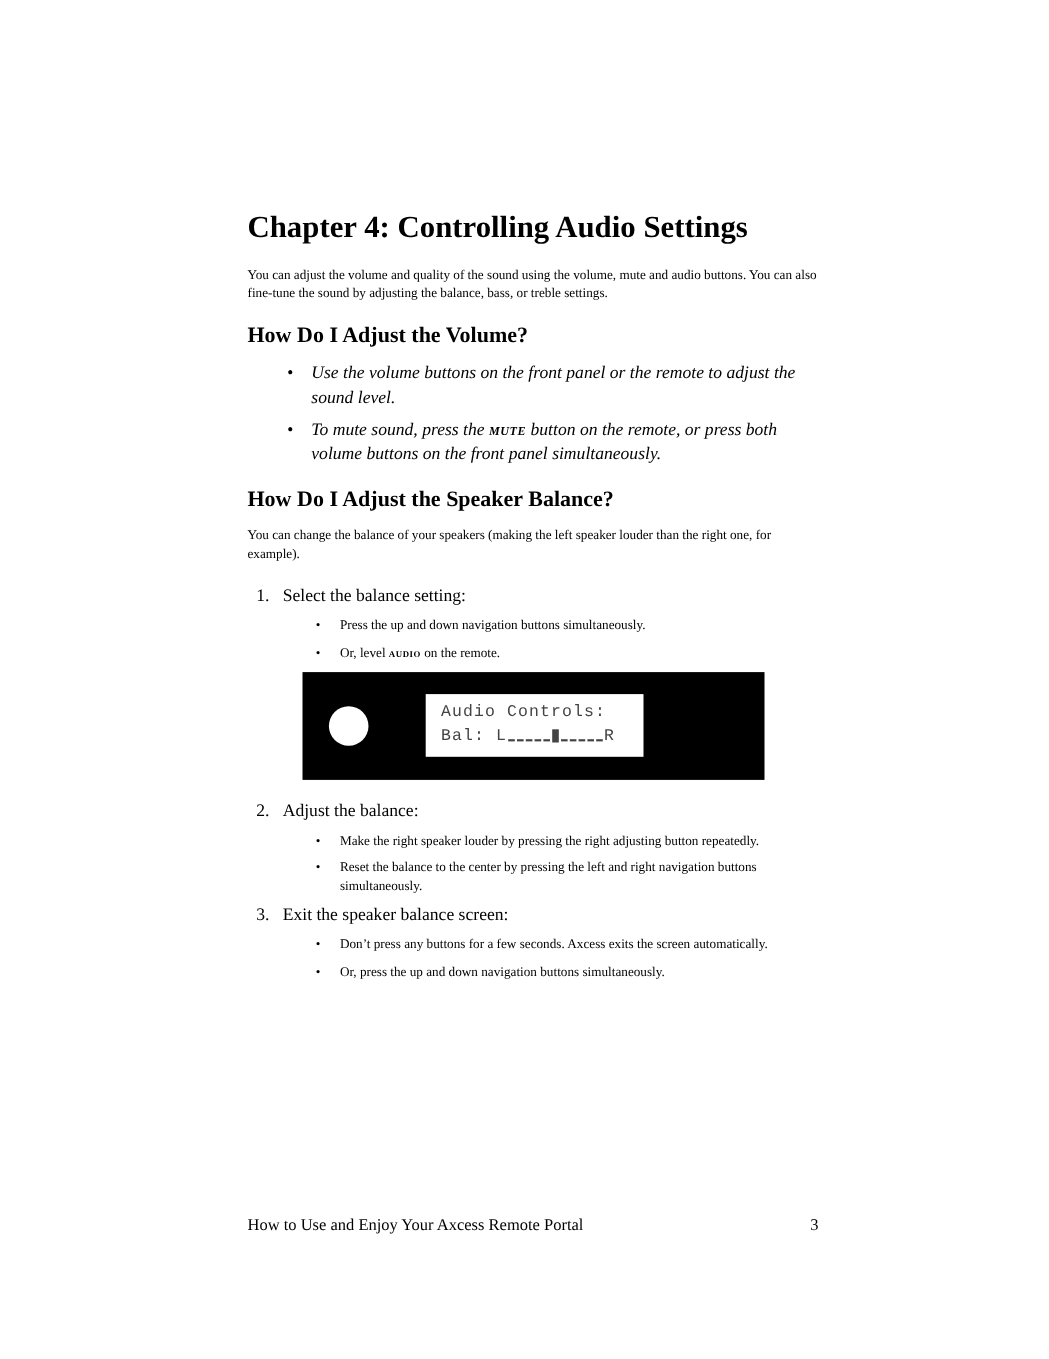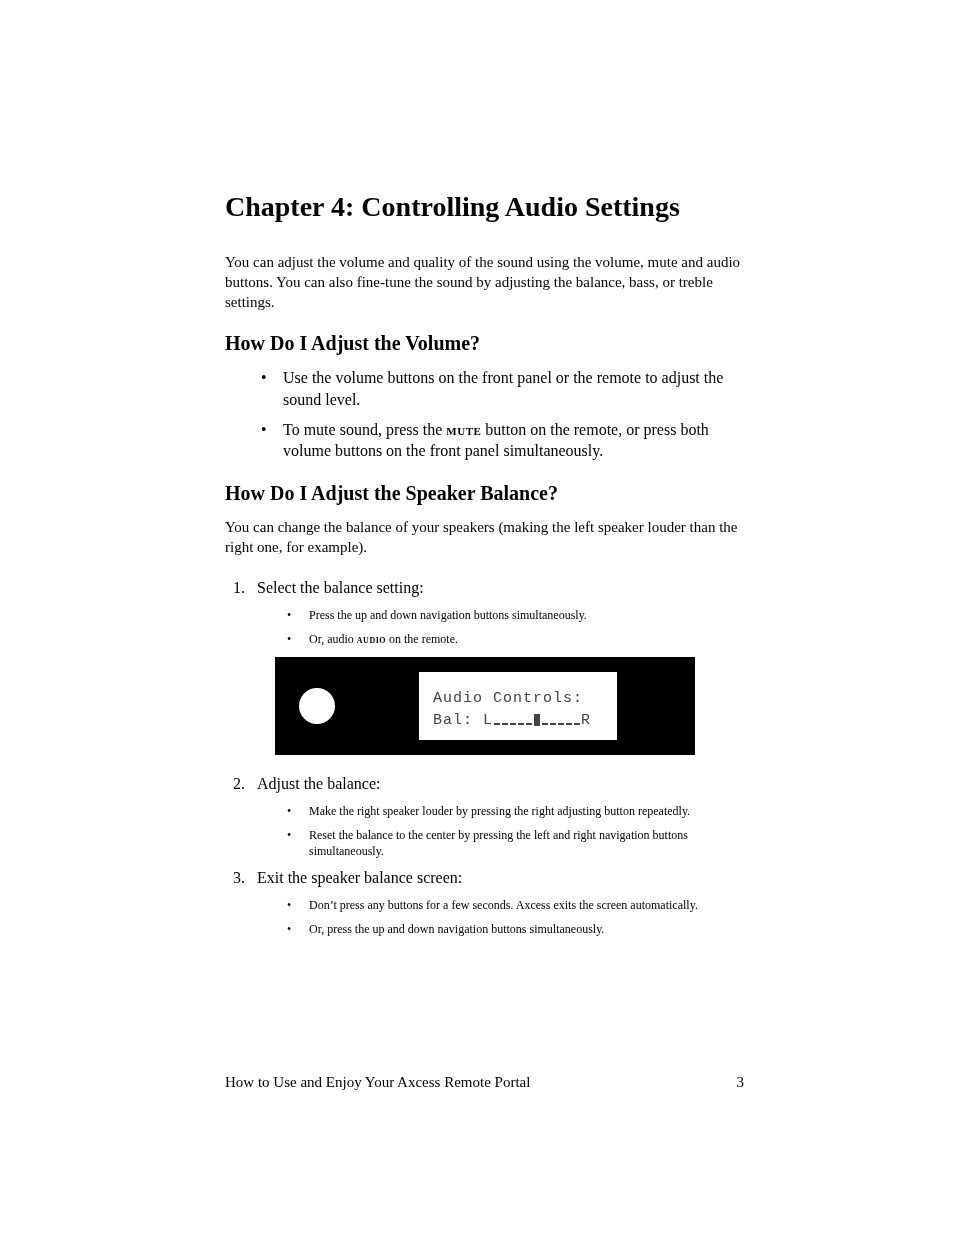--- a/index.html
+++ b/index.html
@@ -15,37 +15,38 @@
   .page {
     position: relative;
     width: 954px;
     height: 1235px;
     box-sizing: border-box;
     padding: 190px 210px 0 225px;
   }
   h1.chapter-title {
     font-size: 28px;
     font-weight: 700;
-    margin: 0 0 28px 0;
+    margin: 0 0 18px 0;
     line-height: 1.2;
   }
   p.body {
-    font-size: 15px;
+    font-size: 12px;
     line-height: 1.35;
     margin: 0 0 20px 0;
   }
   h2.section-heading {
     font-size: 20px;
     font-weight: 700;
     margin: 20px 0 12px 0;
   }
   ul.bullets {
     margin: 0 0 18px 0;
     padding: 0 0 0 58px;
     list-style: none;
+    font-style: italic;
   }
   ul.bullets > li {
     position: relative;
     font-size: 16px;
     line-height: 1.35;
     margin-bottom: 8px;
     padding-left: 0;
   }
   ul.bullets > li::before {
     content: "•";
@@ -98,22 +99,22 @@
   .lcd-dot {
     width: 36px;
     height: 36px;
     border-radius: 50%;
     background: #fff;
     margin-left: 24px;
     flex: 0 0 auto;
   }
   .lcd-screen {
     background: #fff;
-    margin-left: 84px;
-    padding: 16px 14px 8px 14px;
+    margin-left: 52px;
+    padding: 6px 14px 8px 14px;
     font-family: "Courier New", monospace;
     font-size: 15px;
     letter-spacing: 1px;
     line-height: 1.45;
     flex: 0 0 auto;
     width: 170px;
   }
   .lcd-line { white-space: nowrap; color:#444; }
   .bal-tick {
     display:inline-block;
@@ -128,21 +129,21 @@
     width:6px;
     height:12px;
     background:#444;
     vertical-align: -2px;
     margin: 0 1px;
   }
   .footer {
     position: absolute;
     left: 225px;
     right: 210px;
-    bottom: 144px;
+    bottom: 112px;
     font-size: 15px;
     display: flex;
     justify-content: space-between;
   }
 </style>
 </head>
 <body>
 
 <div class="page">
 
@@ -162,21 +163,21 @@
   <h2 class="section-heading">How Do I Adjust the Speaker Balance?</h2>
 
   <p class="body">You can change the balance of your speakers (making the left speaker louder than the right one, for example).</p>
 
   <ol class="steps">
     <li>
       <span>Select the balance setting:</span>
       <ul class="sub-bullets">
         <li>Press the up and down navigation buttons simultaneously.</li>
         <li>
-          <span>Or, audio </span><span class="smallcaps">audio</span><span> on the remote.</span>
+          <span>Or, level </span><span class="smallcaps">audio</span><span> on the remote.</span>
         </li>
       </ul>
     </li>
   </ol>
 
 
   <div class="lcd-panel">
     <div class="lcd-dot"></div>
     <div class="lcd-screen">
       <div class="lcd-line">Audio Controls:</div>

